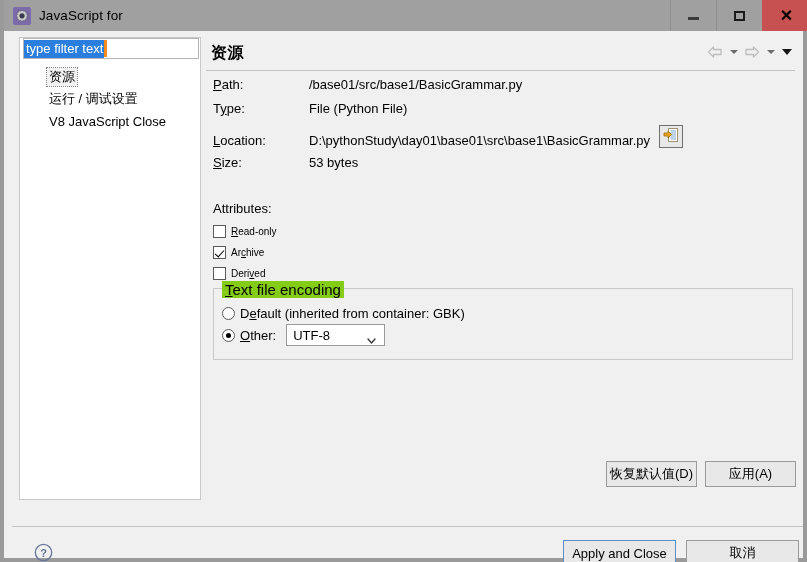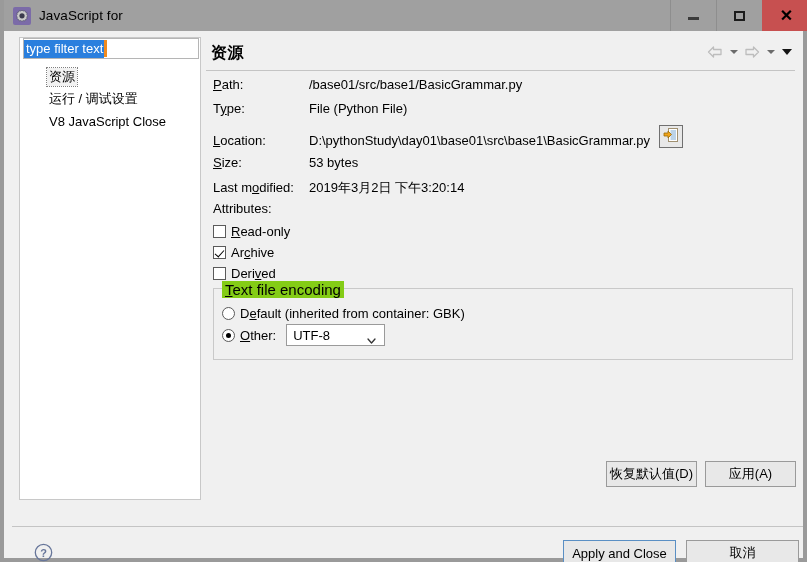--- a/index.html
+++ b/index.html
@@ -258,21 +258,21 @@
   .attrs {
     position: absolute;
     left: 9px; top: 164px;
     width: 560px;
   }
   .attrs-title { font-size: 13px; margin-bottom: 5px; }
   .check-row {
     display: flex;
     align-items: center;
     height: 21px;
-    font-size: 13px;
+    font-size: 10px;
   }
   .checkbox {
     width: 13px; height: 13px;
     border: 1px solid #5a5a5a;
     background: #fff;
     box-sizing: border-box;
     margin-right: 5px;
     position: relative;
     flex: 0 0 13px;
   }
@@ -508,24 +508,20 @@
               </svg>
             </span>
           </div>
         </div>
 
         <div class="prop-row">
           <div class="prop-label"><u>S</u>ize:</div>
           <div class="prop-value">53  bytes</div>
         </div>
 
-        <div class="prop-row">
-          <div class="prop-label">Last m<u>o</u>dified:</div>
-          <div class="prop-value">2019年3月2日 下午3:20:14</div>
-        </div>
       </div>
 
       <div class="attrs">
         <div class="attrs-title">Attributes:</div>
 
         <div class="check-row">
           <span class="checkbox"></span>
           <span><u>R</u>ead-only</span>
         </div>
 

